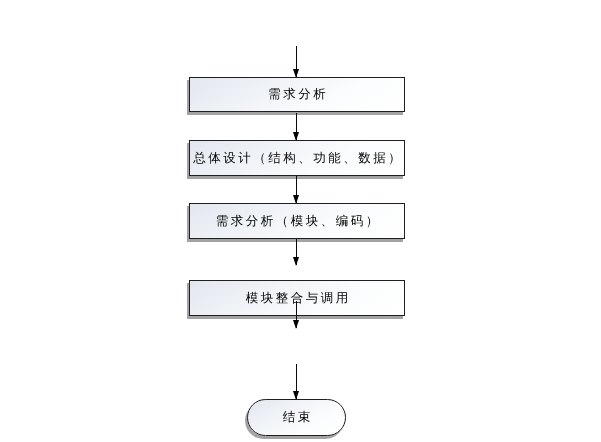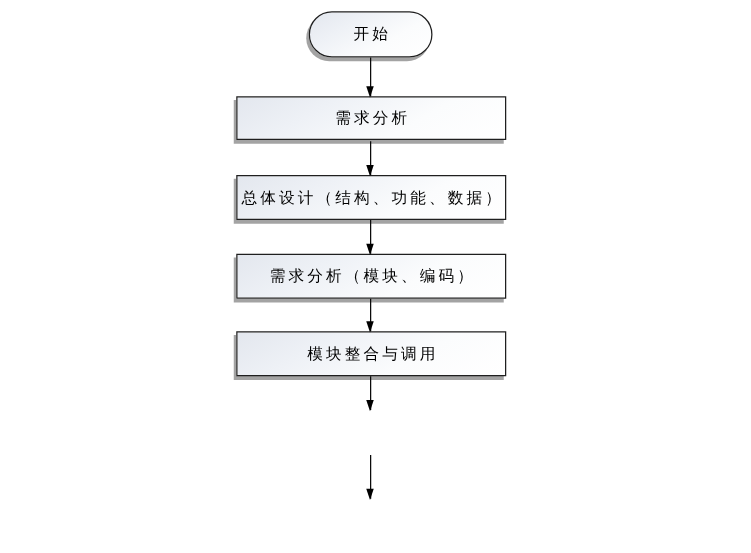--- a/index.html
+++ b/index.html
@@ -56,31 +56,31 @@
     border-left: 3.8px solid transparent;
     border-right: 3.8px solid transparent;
     border-top: 9px solid #000000;
   }
 </style>
 </head>
 <body>
 
 <div class="canvas">
 
-  <div class="node terminal" style="top:9px">开始</div>
 
   <div class="node process" style="top:140px">总体设计（结构、功能、数据）</div>
 
   <div class="node process" style="top:77px; height:35px">需求分析</div>
 
   <div class="node process" style="top:203px">需求分析（模块、编码）</div>
 
-  <div class="node process" style="top:265px">模块整合与调用</div>
+  <div class="node process" style="top:280px">模块整合与调用</div>
 
 
+  <div class="node terminal" style="top:399px">结束</div>
 
   <div class="arrow" style="top:46px; height:31px">
     <span class="head"></span>
   </div>
 
   <div class="arrow" style="top:113px; height:27px">
     <span class="head"></span>
   </div>
 
   <div class="arrow" style="top:176px; height:27px">

